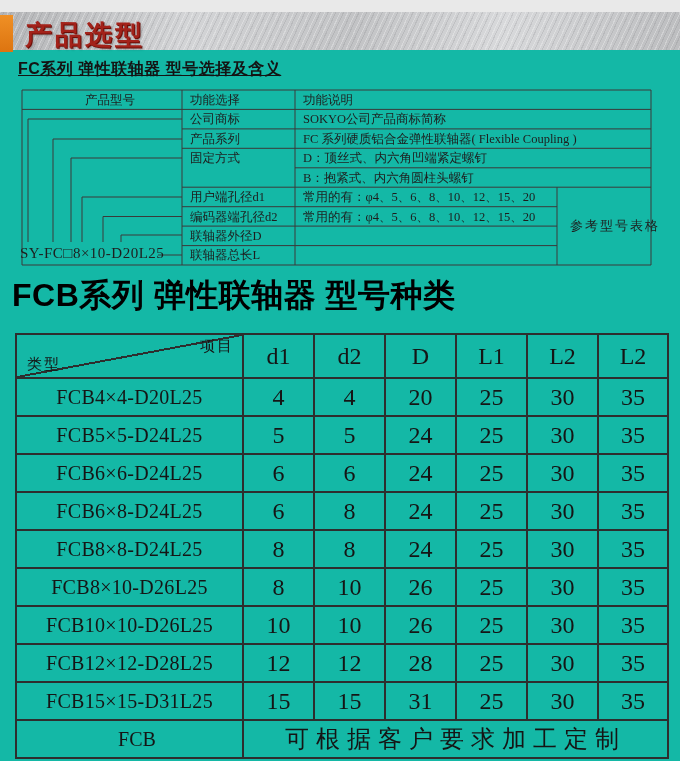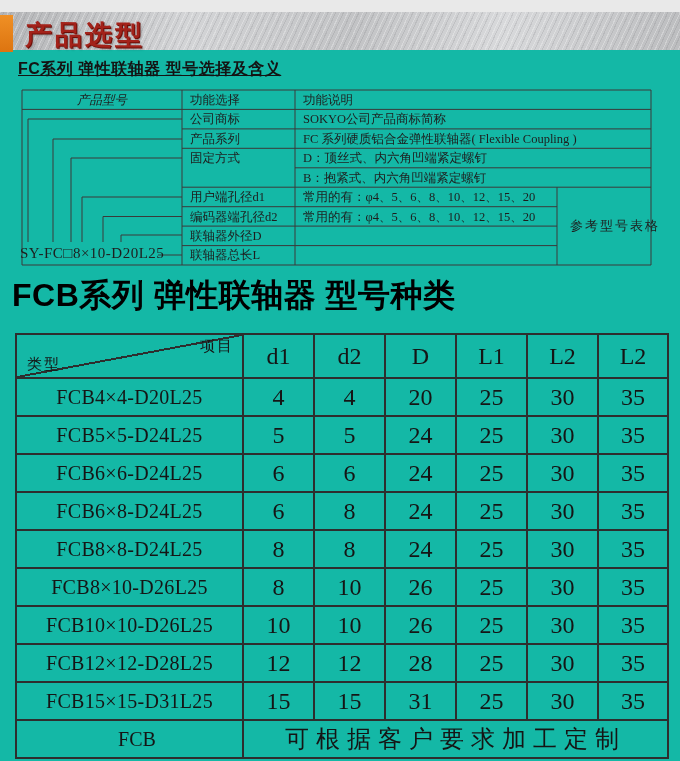--- a/index.html
+++ b/index.html
@@ -95,36 +95,36 @@
       <polyline points="28,230 28,107 182,107"></polyline>
       <polyline points="53,230 53,127 182,127"></polyline>
       <polyline points="71,230 71,146 182,146"></polyline>
       <polyline points="82,230 82,185 182,185"></polyline>
       <polyline points="103,230 103,204.5 182,204.5"></polyline>
       <polyline points="121,230 121,223 182,223"></polyline>
       <line x1="158" y1="243" x2="182" y2="243"></line>
     </g>
   </svg>
 
-  <div class="dg-text dg-center" style="left:22px; top:88px; width:160px;font-style:italic;">产品型号</div>
+  <div class="dg-text dg-center" style="left:22px; top:88px; width:176px;">产品型号</div>
 
   <div class="dg-text" style="left:190px; top:88px;">功能选择</div>
   <div class="dg-text" style="left:190px; top:107px;">公司商标</div>
   <div class="dg-text" style="left:190px; top:127px;">产品系列</div>
   <div class="dg-text" style="left:190px; top:146px;">固定方式</div>
   <div class="dg-text" style="left:190px; top:185px;">用户端孔径d1</div>
   <div class="dg-text" style="left:190px; top:204.5px;">编码器端孔径d2</div>
   <div class="dg-text" style="left:190px; top:223.5px;">联轴器外径D</div>
   <div class="dg-text" style="left:190px; top:243px;">联轴器总长L</div>
 
   <div class="dg-text" style="left:303px; top:88px;">功能说明</div>
   <div class="dg-text" style="left:303px; top:107px;">SOKYO公司产品商标简称</div>
   <div class="dg-text" style="left:303px; top:127px;">FC 系列硬质铝合金弹性联轴器( Flexible Coupling )</div>
   <div class="dg-text" style="left:303px; top:146px;">D：顶丝式、内六角凹端紧定螺钉</div>
-  <div class="dg-text" style="left:303px; top:165.5px;">B：抱紧式、内六角凹端紧定螺钉</div>
+  <div class="dg-text" style="left:303px; top:165.5px;">B：抱紧式、内六角圆柱头螺钉</div>
   <div class="dg-text" style="left:303px; top:185px;">常用的有：φ4、5、6、8、10、12、15、20</div>
   <div class="dg-text" style="left:303px; top:204.5px;">常用的有：φ4、5、6、8、10、12、15、20</div>
 
   <div class="dg-text dg-ref dg-center" style="left:557px; top:214px; width:116px;">参考型号表格</div>
   <div class="dg-text dg-model" style="left:20px; top:241px;">SY-FC□8×10-D20L25</div>
 
   <div class="section2-title">FCB系列 弹性联轴器 型号种类</div>
 
   <table class="spec">
     <colgroup>

